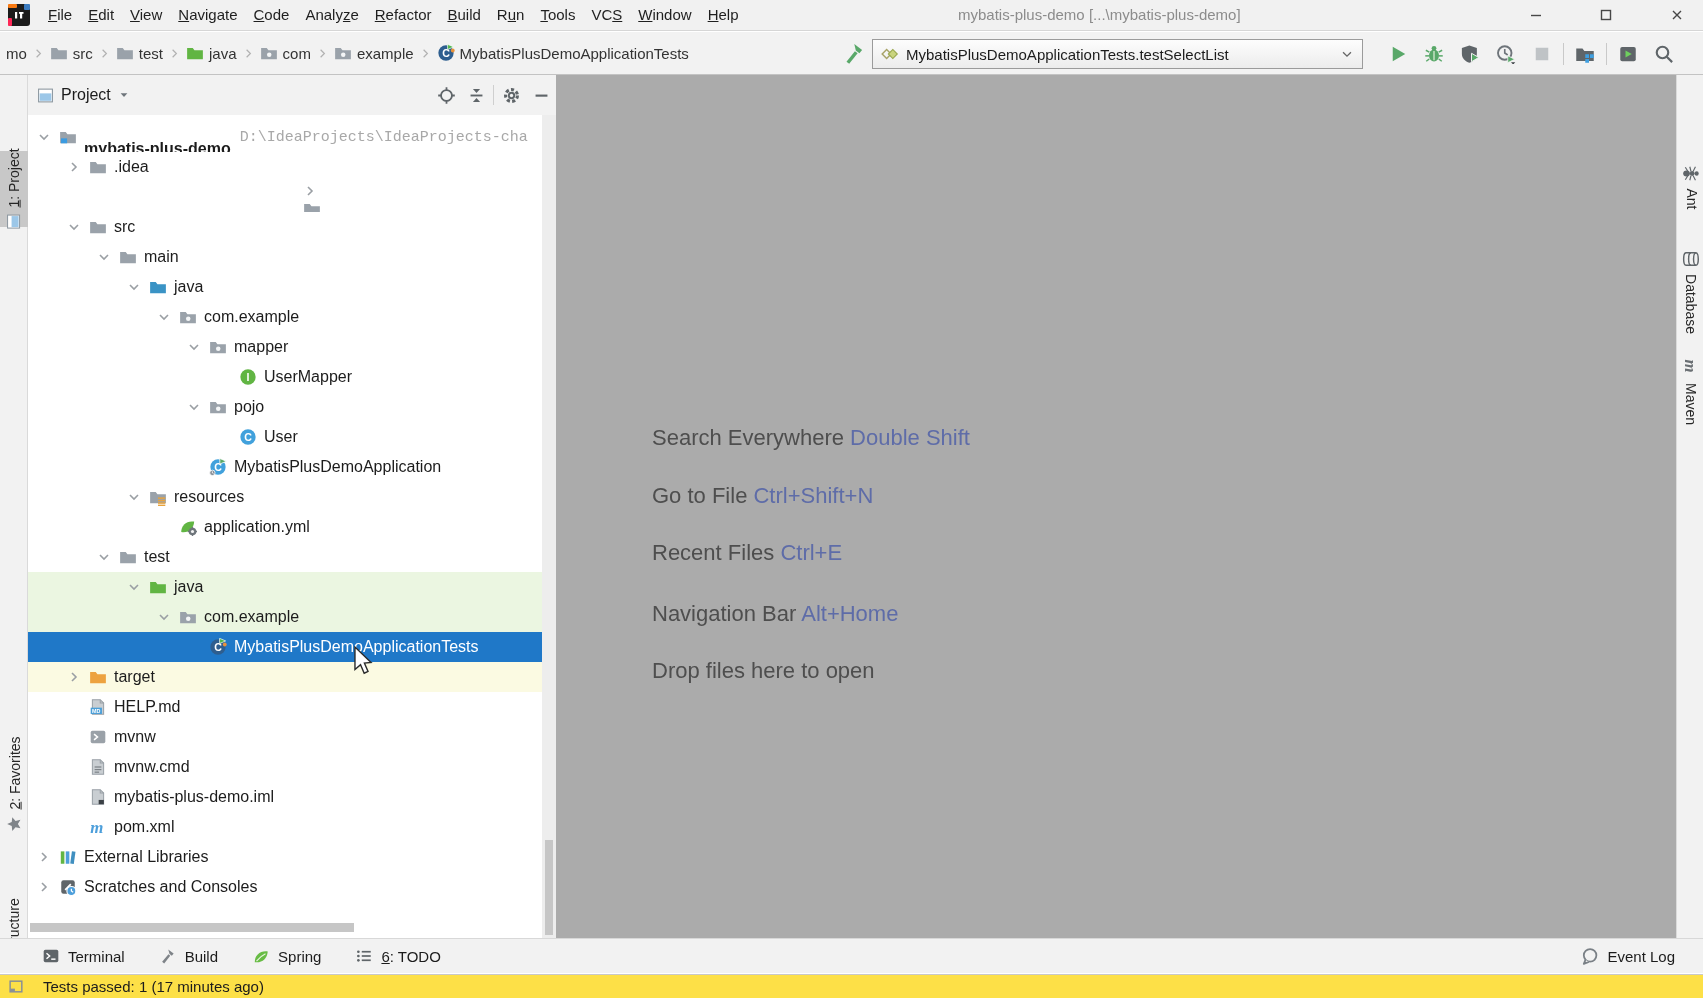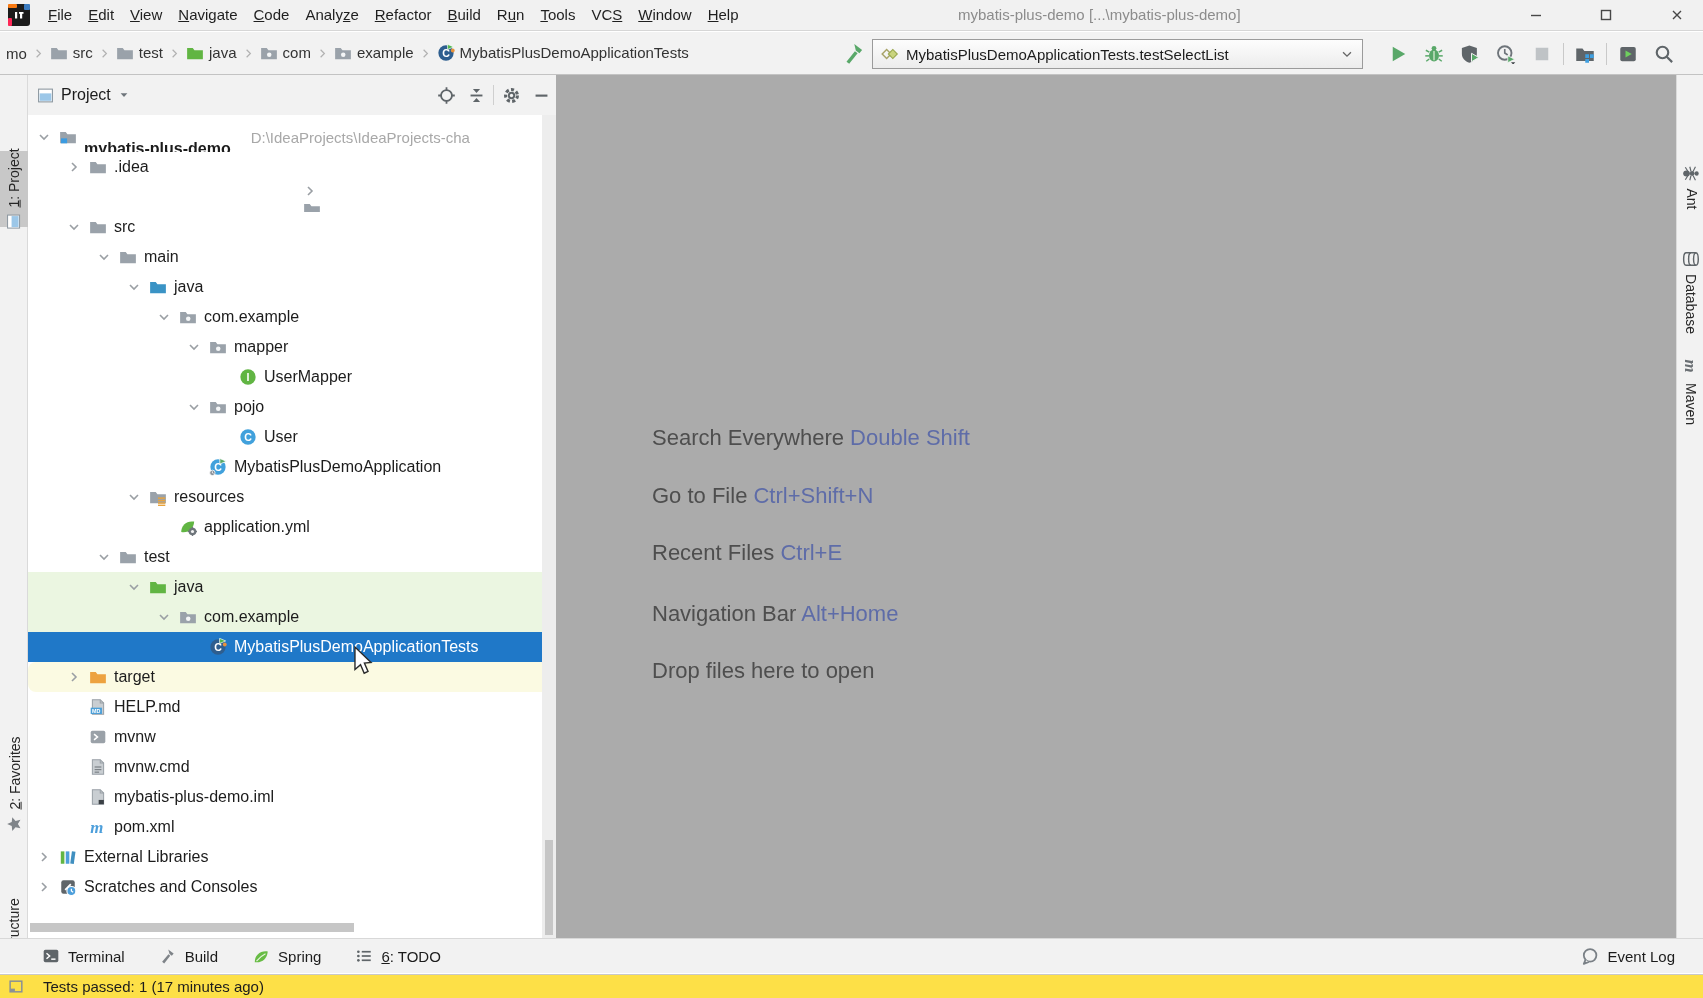--- a/index.html
+++ b/index.html
@@ -15,21 +15,21 @@
   .menus{display:flex;align-items:center;height:100%;}
   .menu-item{padding:0 8px;font-size:15px;line-height:30px;color:#1f1f1f;cursor:default;}
   .menu-item u{text-decoration:underline;}
   .win-title{position:absolute;left:958px;top:0;line-height:30px;font-size:15px;color:#8c8c8c;white-space:nowrap;}
   .win-btn{position:absolute;top:0;width:40px;height:30px;display:flex;align-items:center;justify-content:center;}
 
   
   .navbar{position:absolute;left:0;top:32px;width:1703px;height:43px;background:#f2f2f2;
           border-bottom:1px solid #c3c3c3;}
   .crumbs{position:absolute;left:4px;top:0;height:42px;display:flex;align-items:center;font-size:15px;color:#333;}
-  .crumb{display:flex;align-items:flex-start;gap:5px;padding:2px 2px;white-space:nowrap;}
+  .crumb{display:flex;align-items:flex-end;gap:5px;padding:2px 2px;white-space:nowrap;}
   .crumb-sep{margin:0 2px;}
   .hammer-green{position:absolute;left:842px;top:9px;}
   .run-combo{position:absolute;left:872px;top:7px;width:491px;height:30px;background:linear-gradient(#fdfdfd,#ececec);
              border:1px solid #9b9b9b;display:flex;align-items:center;padding:0 8px;gap:7px;font-size:15px;}
   .run-combo .cmb-label{flex:1;white-space:nowrap;overflow:hidden;}
   .nav-actions{position:absolute;left:1380px;top:7px;height:30px;display:flex;align-items:center;}
   .nav-actions .act{width:36px;height:30px;display:flex;align-items:center;justify-content:center;}
   .nav-actions .vsep{width:1px;height:22px;background:#c9c9c9;margin:0 3px;}
 
   
@@ -47,21 +47,21 @@
   .panel-header{position:absolute;left:0;top:0;width:528px;height:40px;background:#f2f2f2;
                 display:flex;align-items:center;padding-left:9px;gap:7px;font-size:16px;}
   .panel-header .hdr-icons{margin-left:auto;display:flex;align-items:center;}
   .panel-header .hicon{width:30px;height:28px;display:flex;align-items:center;justify-content:center;}
   .panel-header .vsep{width:1px;height:20px;background:#cfcfcf;margin:0 2px;}
   .tree{position:absolute;left:0;top:47px;width:528px;}
   .tree-row{height:30px;display:flex;align-items:center;white-space:nowrap;overflow:hidden;font-size:16px;}
   .tree-row .chev{width:22px;height:18px;display:flex;align-items:center;justify-content:center;flex:none;}
   .tree-row .ticon{width:18px;height:18px;margin-left:4px;flex:none;display:flex;align-items:center;justify-content:center;}
   .tree-row .tlabel{margin-left:7px;}
-  .tree-row .tsuffix{margin-left:20px;color:#a8a8a8;font-size:15px;}
+  .tree-row .tsuffix{margin-left:9px;color:#a8a8a8;font-size:15px;font-family:Liberation Mono, monospace;}
   .tree-row.bg-green{background:#ebf6e1;}
   .tree-row.bg-yellow{background:#fbfae2;}
   .tree-row.bg-selected{background:#1f78c8;color:#fff;}
   .vtrack{position:absolute;left:514px;top:40px;width:14px;height:823px;background:#ededed;}
   .vthumb{position:absolute;left:517px;top:765px;width:8px;height:95px;background:#c6c6c6;}
   .hthumb{position:absolute;left:2px;top:848px;width:324px;height:9px;background:#c6c6c6;}
 
   
   .editor{position:absolute;left:556px;top:75px;width:1120px;height:863px;background:#ababab;}
   .hint-line{position:absolute;left:96px;font-size:22px;white-space:nowrap;}
@@ -620,21 +620,21 @@
           <span class="ticon">
             <svg width="18" height="18" viewBox="0 0 16 16">
               <circle cx="8" cy="8" r="6.8" fill="#2e5e8f"></circle>
               <text x="8" y="11.3" font-size="9.5" font-weight="bold" text-anchor="middle" fill="#fff" font-family="Liberation Sans,sans-serif">C</text>
               <path d="M9.4 0.3 L14.8 2.6 L9.4 4.9 Z" fill="#4db54a" stroke="#fff" stroke-width="0.6"></path>
               <circle cx="14" cy="5.8" r="1.7" fill="#e8923b"></circle>
             </svg>
           </span>
           <span class="tlabel">MybatisPlusDemoApplicationTests</span>
         </div>
-        <div class="tree-row bg-yellow" style="padding-left: 35px; border-radius: 8px;">
+        <div class="tree-row bg-yellow" style="padding-left: 35px;">
           <span class="chev">
             <svg width="16" height="16" viewBox="0 0 16 16">
               <polyline points="6,4 10,8 6,12" fill="none" stroke="#9a9fa4" stroke-width="1.6"></polyline>
             </svg>
           </span>
           <span class="ticon">
             <svg width="18" height="18" viewBox="0 0 16 16">
               <path d="M1 3.6 H6 L7.5 5.6 H15 V13.6 H1 Z" fill="#eda23f"></path>
             </svg>
           </span>

